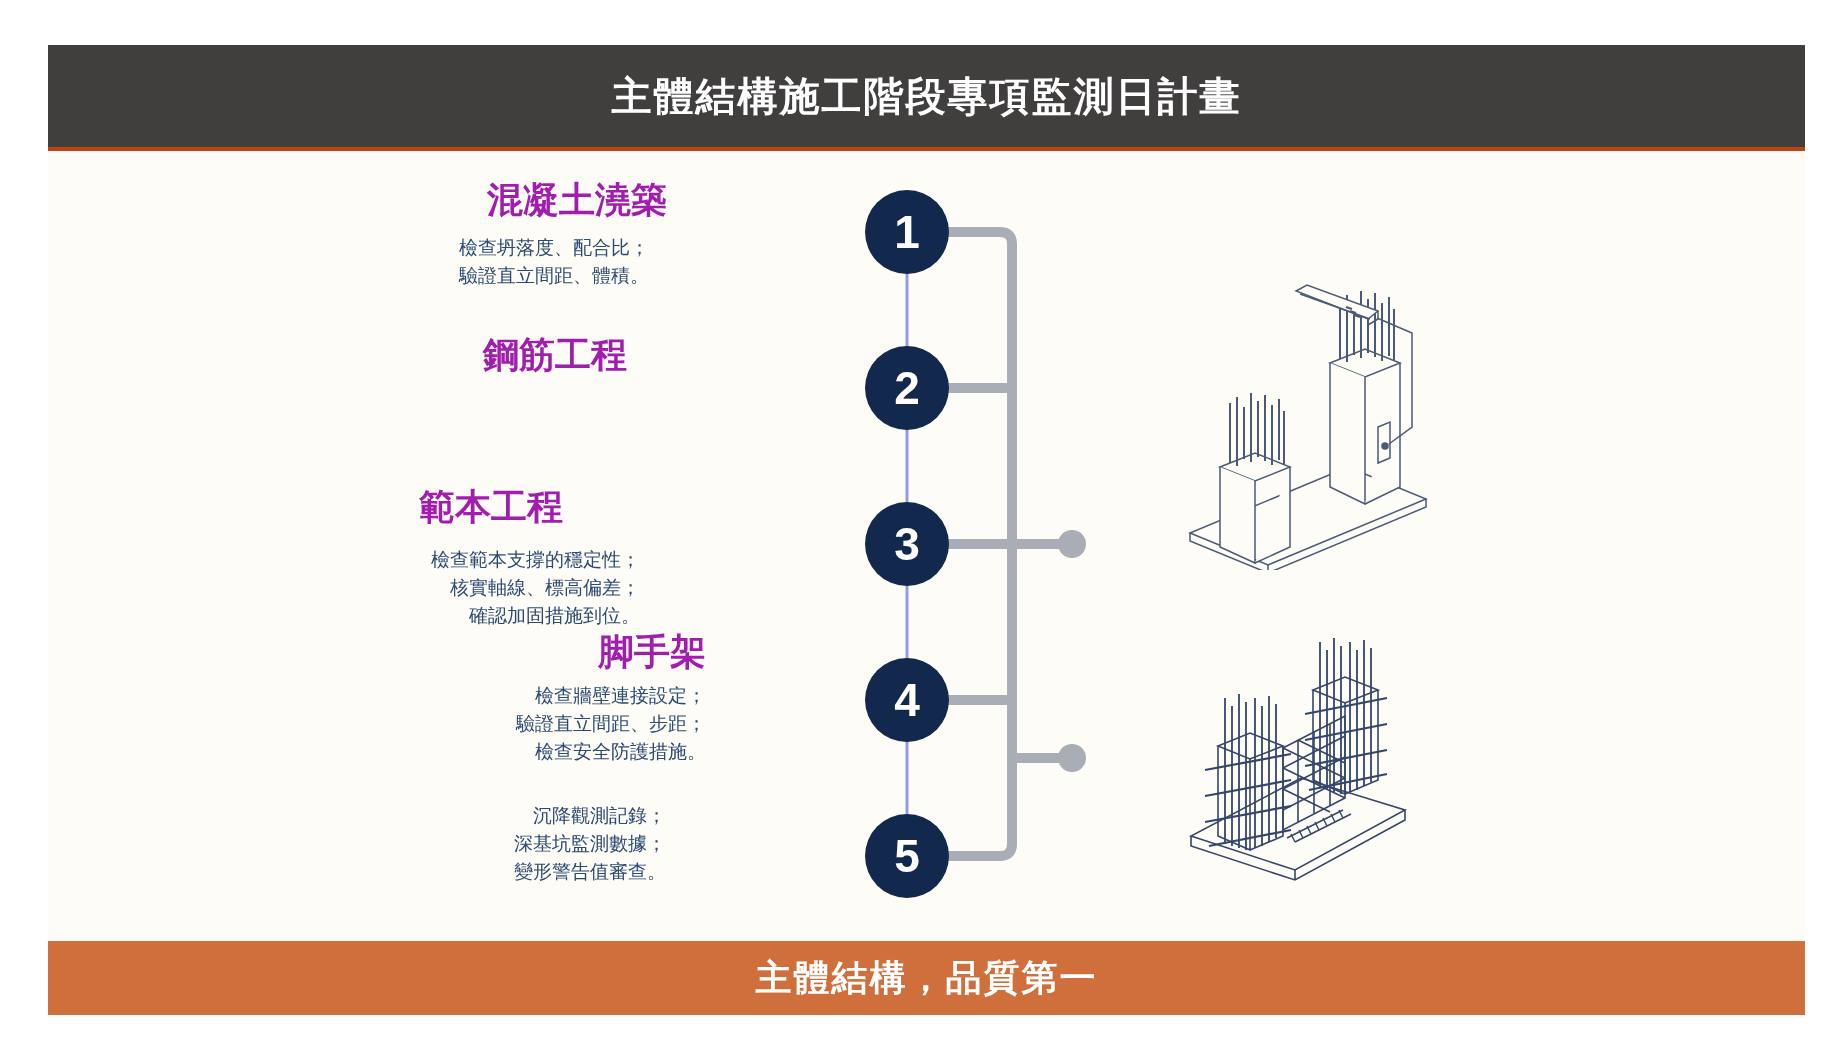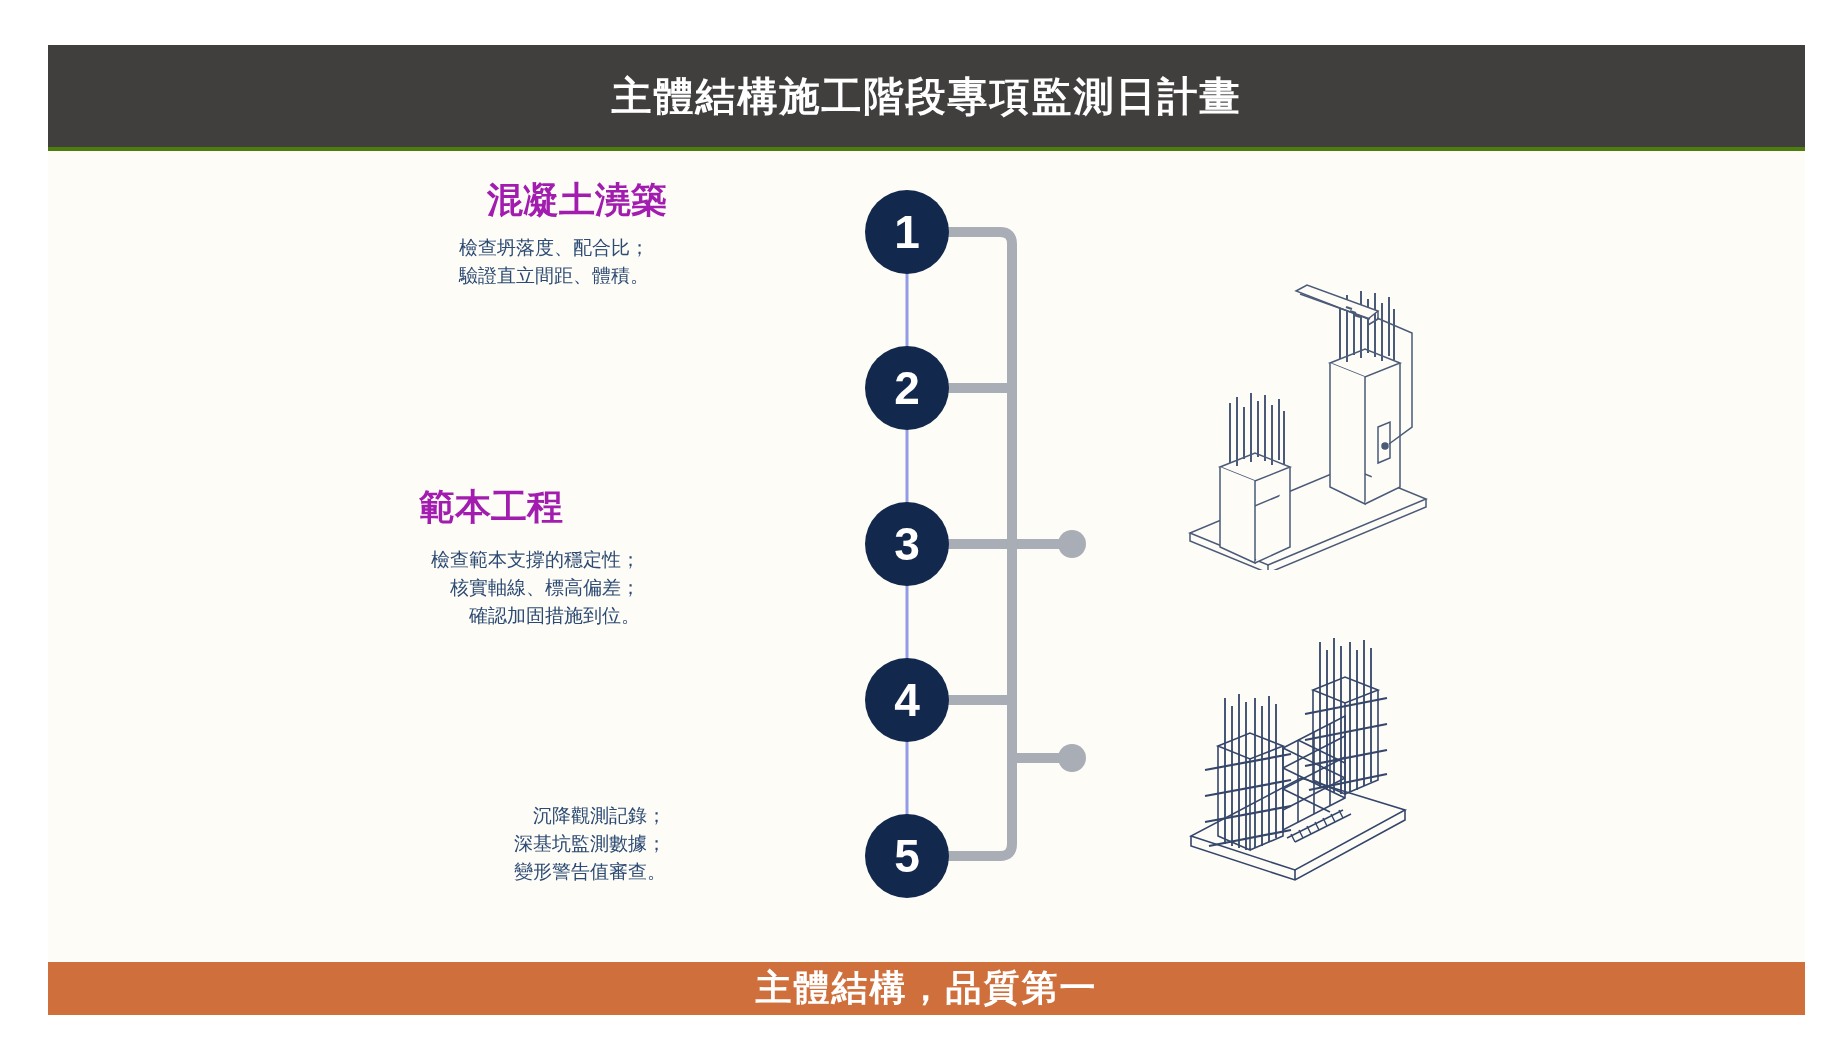--- a/index.html
+++ b/index.html
@@ -7,30 +7,30 @@
     width:1838px;height:1062px;position:relative;background:#ffffff;
     font-family:"Liberation Sans",sans-serif;overflow:hidden;
   }
   .slide{
     position:absolute;left:48px;top:45px;width:1757px;height:970px;
     background:#fdfcf6;
   }
   
   .hdr{
     position:absolute;left:0;top:0;width:100%;height:102px;
-    background:#413e3e;border-bottom:4px solid #4d7c0f;
+    background:#413e3e;border-bottom:4px solid #c2410c;
     display:flex;align-items:center;justify-content:center;
   }
   .hdr-title{
     color:#ffffff;font-size:40px;font-weight:700;letter-spacing:2px;
     font-family:"Liberation Sans",sans-serif;
   }
   
   .ftr{
-    position:absolute;left:0;bottom:0;width:100%;height:53px;
+    position:absolute;left:0;bottom:0;width:100%;height:74px;
     background:#cf6f3c;display:flex;align-items:center;justify-content:center;font-family:Liberation Mono, monospace;
   }
   .ftr-slogan{color:#ffffff;font-size:36px;font-weight:700;letter-spacing:2px;}
   
   .section{position:absolute;width:360px;text-align:right;
     font-family:"DejaVu Serif","Liberation Serif",serif;}
   .sec-title{display:block;font-size:36px;font-weight:700;color:#a21caf;line-height:1;}
   .sec-lines{font-size:19px;color:#2c4a74;line-height:28px;}
   .sec-lines div{white-space:pre;}
   .s1{right:1156px;top:136px;} .s1 .sec-title{margin:0 -18px 16px 0;}
@@ -61,31 +61,40 @@
 
   <div class="section s1">
     <span class="sec-title">混凝土澆築</span>
     <div class="sec-lines">
       <div>檢查坍落度、配合比；</div>
       <div>驗證直立間距、體積。</div>
     </div>
   </div>
 
   <div class="section s2">
+    <span class="sec-title">鋼筋工程</span>
   </div>
 
   <div class="section s3">
     <span class="sec-title">範本工程</span>
     <div class="sec-lines">
       <div>檢查範本支撐的穩定性；</div>
       <div>核實軸線、標高偏差；</div>
       <div>確認加固措施到位。</div>
     </div>
   </div>
 
+  <div class="section s4">
+    <span class="sec-title">脚手架</span>
+    <div class="sec-lines">
+      <div>檢查牆壁連接設定；</div>
+      <div>驗證直立間距、步距；</div>
+      <div>檢查安全防護措施。</div>
+    </div>
+  </div>
 
   <div class="section s5">
     <div class="sec-lines">
       <div>沉降觀測記錄；</div>
       <div>深基坑監測數據；</div>
       <div>變形警告值審查。</div>
     </div>
   </div>
 
   <svg class="connectors" width="330" height="720" viewBox="0 0 330 720">

